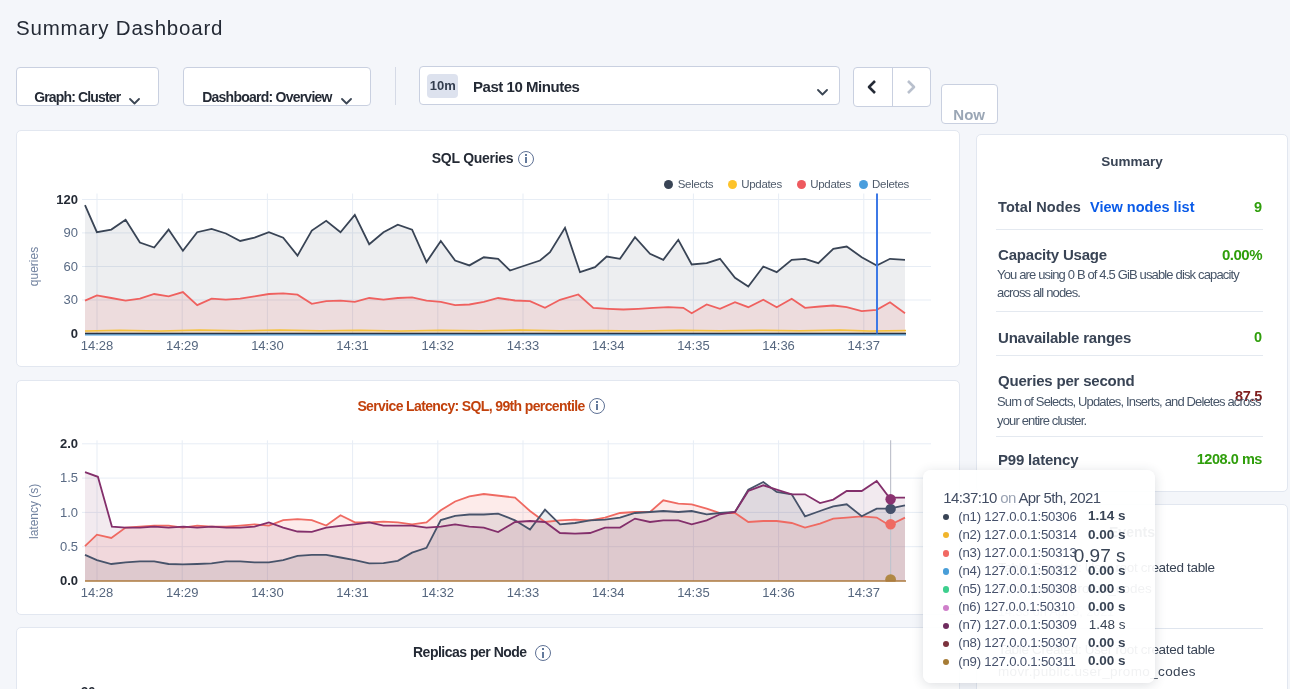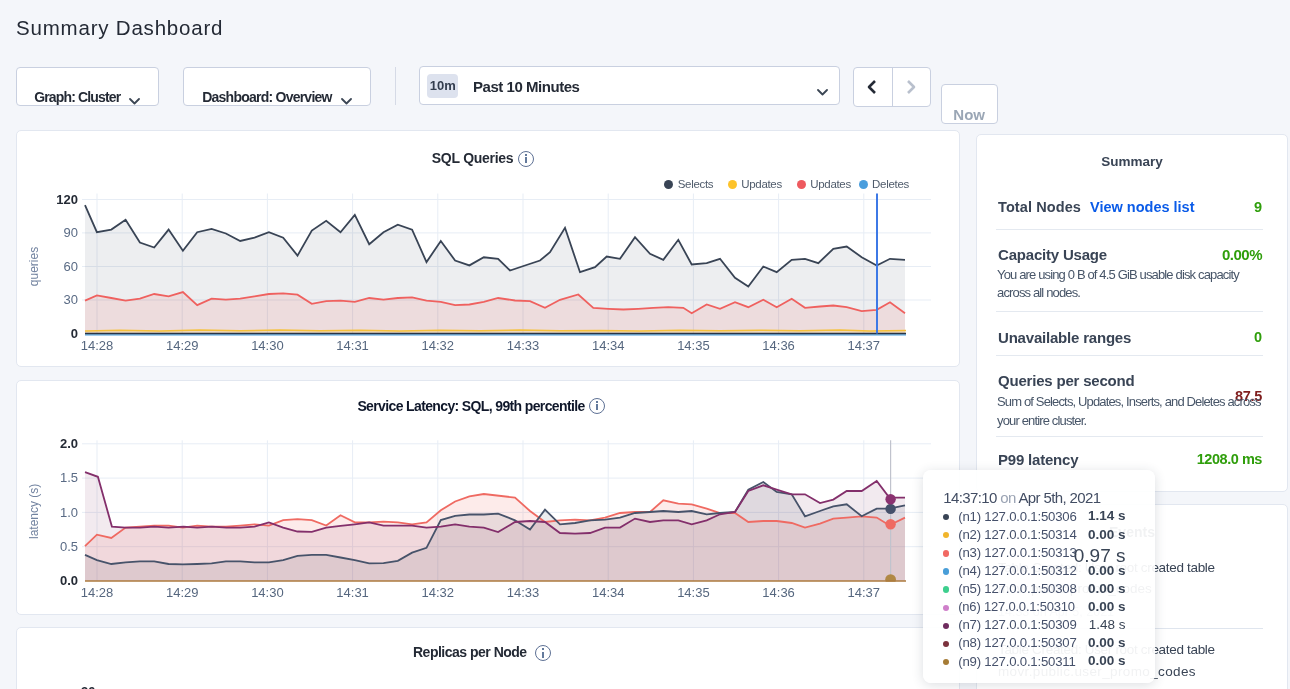--- a/index.html
+++ b/index.html
@@ -137,21 +137,21 @@
 <text x="267.4" y="596.5" text-anchor="middle" font-size="13" fill="#56677f">14:30</text>
 <text x="352.6" y="596.5" text-anchor="middle" font-size="13" fill="#56677f">14:31</text>
 <text x="437.8" y="596.5" text-anchor="middle" font-size="13" fill="#56677f">14:32</text>
 <text x="523.0" y="596.5" text-anchor="middle" font-size="13" fill="#56677f">14:33</text>
 <text x="608.2" y="596.5" text-anchor="middle" font-size="13" fill="#56677f">14:34</text>
 <text x="693.4" y="596.5" text-anchor="middle" font-size="13" fill="#56677f">14:35</text>
 <text x="778.6" y="596.5" text-anchor="middle" font-size="13" fill="#56677f">14:36</text>
 <text x="863.8" y="596.5" text-anchor="middle" font-size="13" fill="#56677f">14:37</text>
 <text x="38" y="511" text-anchor="middle" font-size="12" fill="#7283a0" transform="rotate(-90 38 511)">latency (s)</text>
 </svg>
-  <div class="abs" style="left:357.4px;top:397.8px;font-size:14px;font-weight:bold;color:#0f172a;letter-spacing:-0.63px">Service Latency: SQL, 99th percentile</div>
+  <div class="abs" style="left:357.4px;top:397.8px;font-size:14px;font-weight:bold;color:#c2410c;letter-spacing:-0.63px">Service Latency: SQL, 99th percentile</div>
   <span class="abs" style="left:589.0px;top:397.8px;width:16px;height:16px;border:1.3px solid #5e7195;border-radius:50%"></span>
 <span class="abs" style="left:596.0px;top:400.6px;width:2px;height:2.2px;background:#647a9c"></span>
 <span class="abs" style="left:596.0px;top:404.1px;width:2px;height:6px;background:#647a9c"></span>
 
   <div class="abs" style="left:413px;top:644.3px;font-size:14px;font-weight:bold;color:#242a35;letter-spacing:-0.5px">Replicas per Node</div>
   <span class="abs" style="left:535.0px;top:645.3px;width:16px;height:16px;border:1.3px solid #5e7195;border-radius:50%"></span>
 <span class="abs" style="left:542.0px;top:648.1px;width:2px;height:2.2px;background:#647a9c"></span>
 <span class="abs" style="left:542.0px;top:651.6px;width:2px;height:6px;background:#647a9c"></span>
   <div class="abs" style="left:81px;top:683.5px;font-size:13px;font-weight:bold;color:#242a35">30</div>
 

